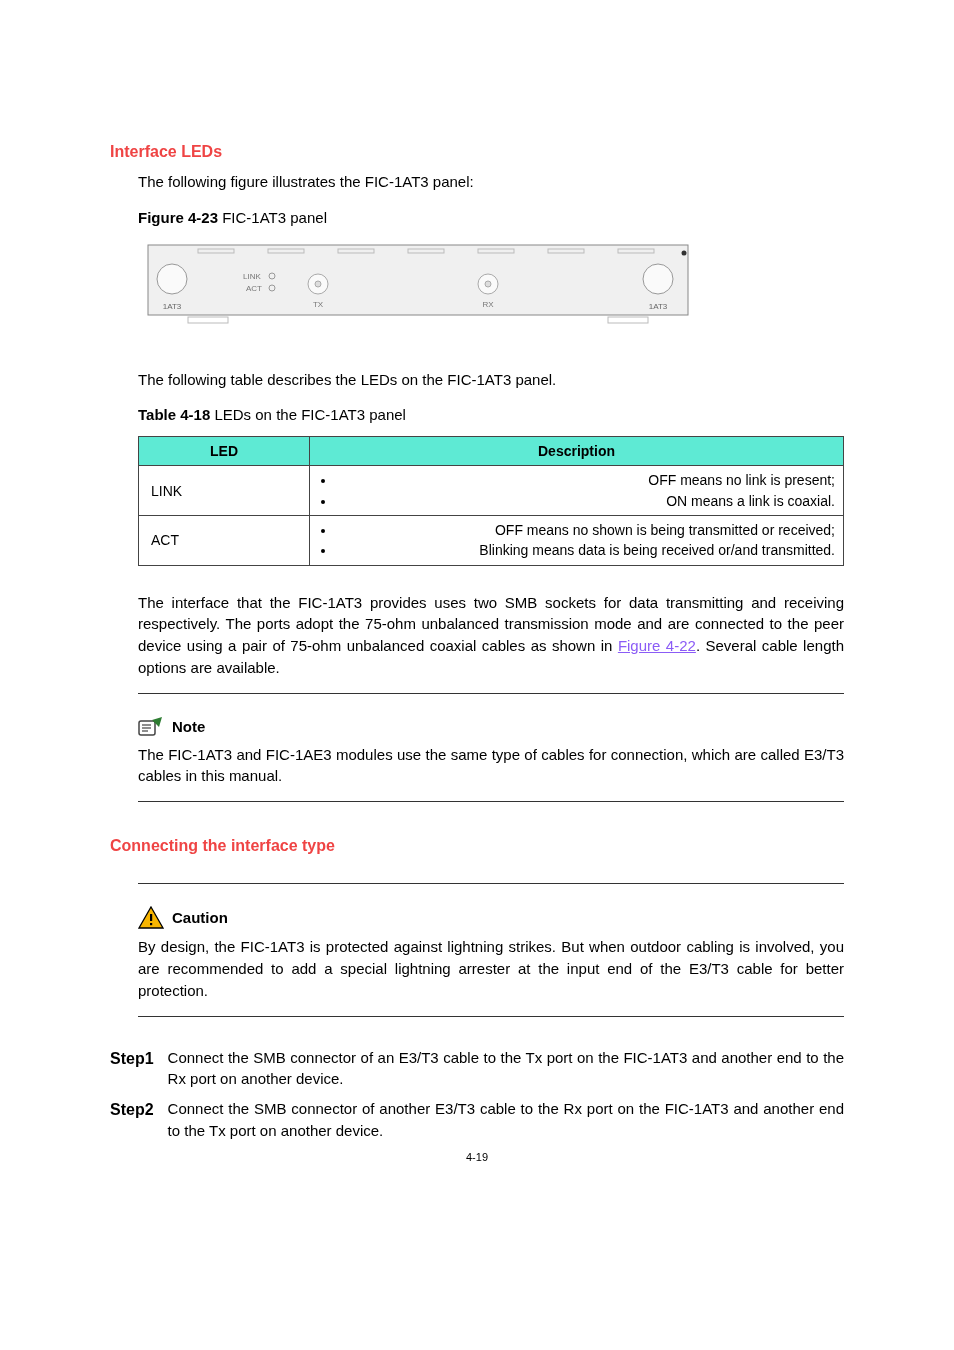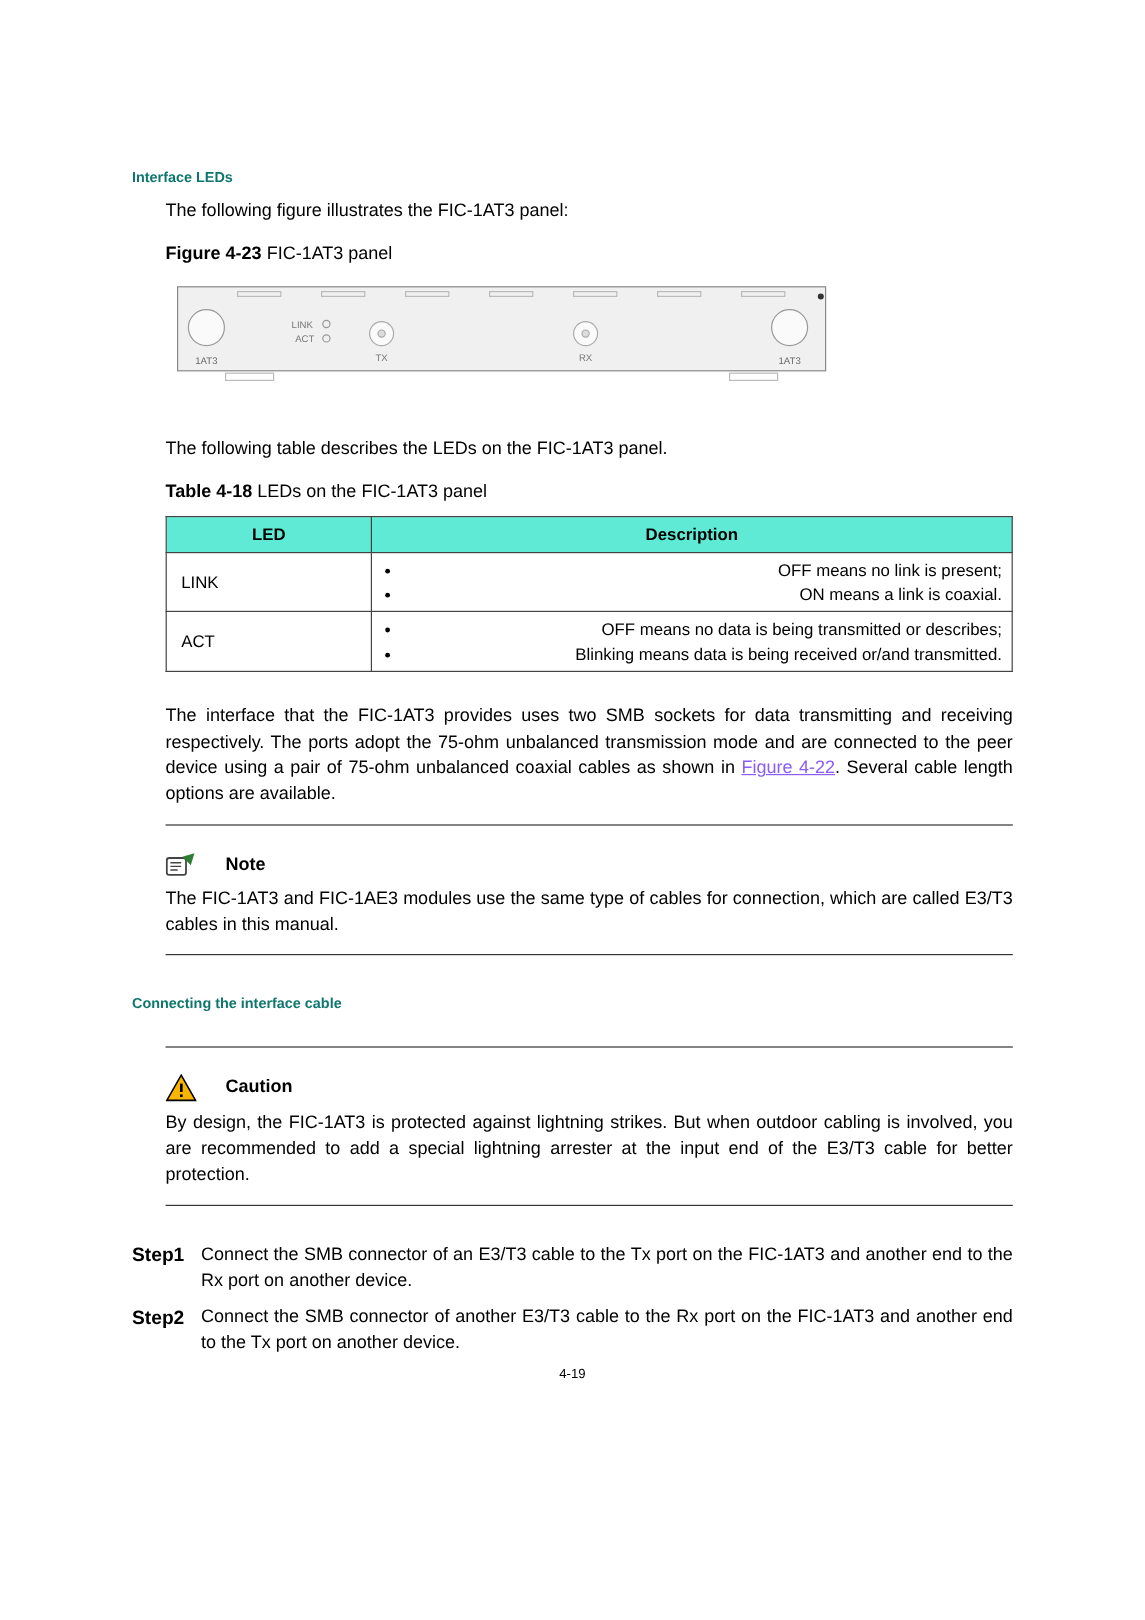--- a/index.html
+++ b/index.html
@@ -9,23 +9,23 @@
     font-family: Arial, Helvetica, sans-serif;
     color: #000000;
   }
   .page {
     width: 954px;
     padding: 140px 110px 60px 110px;
     box-sizing: border-box;
     line-height: 1.45;
   }
   .h-red {
-    color: #0f766e;
-    font-weight: bold;
-    font-size: 12px;
+    color: #ef4444;
+    font-weight: bold;
+    font-size: 16px;
     margin: 0 0 8px 0;
   }
   .body-text {
     font-size: 15px;
     margin: 0 0 14px 0;
     text-align: justify;
   }
   .indent {
     padding-left: 28px;
   }
@@ -67,21 +67,22 @@
   }
   .bullets li { margin: 0; text-align: right; }
   a.link { color: #8b5cf6; text-decoration: underline; }
   .hr {
     border: none;
     border-top: 1px solid #333;
     margin: 0;
   }
   .note-head, .caution-head {
     display: flex;
-    gap: 24px;
+    align-items: center;
+    gap: 8px;
     font-weight: bold;
     font-size: 15px;
     margin: 22px 0 6px 0;
   }
   .note-icon svg, .caution-icon svg { display: block; }
   .step {
     display: flex;
     gap: 14px;
     margin: 8px 0;
   }
@@ -168,21 +169,21 @@
             <ul class="bullets">
               <li>OFF means no link is present;</li>
               <li>ON means a link is coaxial.</li>
             </ul>
           </td>
         </tr>
         <tr>
           <td class="led">ACT</td>
           <td>
             <ul class="bullets">
-              <li>OFF means no data is being transmitted or describes;</li>
+              <li>OFF means no shown is being transmitted or received;</li>
               <li>Blinking means data is being received or/and transmitted.</li>
             </ul>
           </td>
         </tr>
       </tbody>
     </table>
   </div>
 
 
   <p class="body-text indent">
@@ -202,21 +203,21 @@
         </svg>
       </span>
       <span>Note</span>
     </div>
     <p class="body-text" style="text-align:justify;">The FIC-1AT3 and FIC-1AE3 modules use the same type of cables for connection, which are called E3/T3 cables in this manual.</p>
     <hr class="hr">
   </div>
 
   <div class="section-spacer"></div>
 
-  <div class="h-red" style="margin-top:22px;">Connecting the interface cable</div>
+  <div class="h-red" style="margin-top:22px;">Connecting the interface type</div>
 
   <div class="indent" style="margin-top:26px;">
     <hr class="hr">
     <div class="caution-head">
       <span class="caution-icon">
         <svg width="26" height="24" viewBox="0 0 26 24">
           <polygon points="13,1 25,22 1,22" fill="#f7b500" stroke="#000" stroke-width="1.3"></polygon>
           <rect x="12" y="8" width="2.2" height="7" fill="#000"></rect>
           <rect x="12" y="17" width="2.2" height="2.2" fill="#000"></rect>
         </svg>

